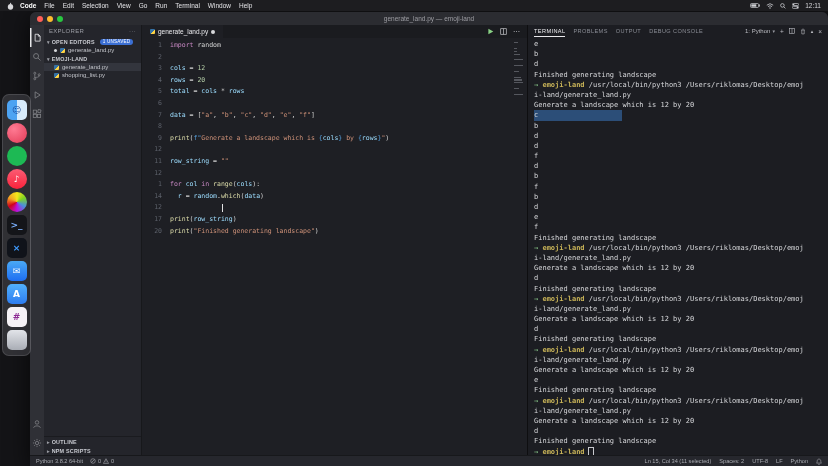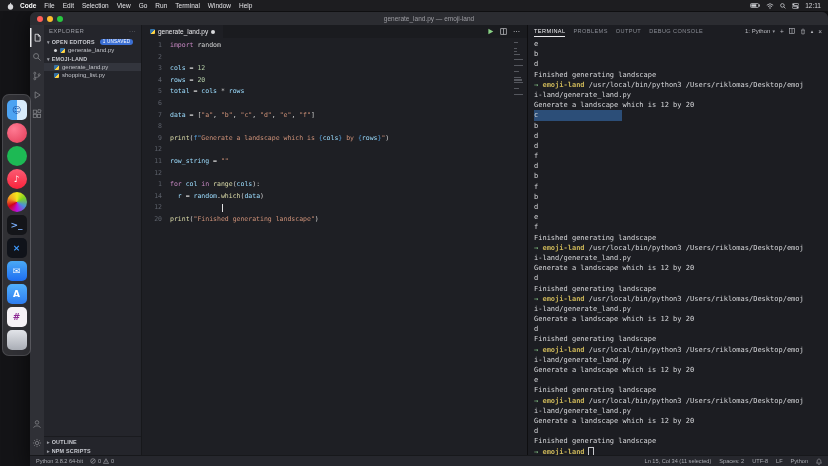--- a/index.html
+++ b/index.html
@@ -329,20 +329,24 @@
             </div>
             <div class="code-line">
               <span class="ln">14</span>
               <span class="lt"><span class="tk-pl">  </span><span class="tk-var">r</span><span class="tk-op"> = </span><span class="tk-var">random</span><span class="tk-op">.</span><span class="tk-fn">which</span><span class="tk-op">(</span><span class="tk-var">data</span><span class="tk-op">)</span></span>
             </div>
             <div class="code-line">
               <span class="ln">12</span>
               <span class="lt"><span class="tk-cur"></span></span>
             </div>
             <div class="code-line">
+              <span class="ln">17</span>
+              <span class="lt"><span class="tk-fn">print</span><span class="tk-op">(</span><span class="tk-var">row_string</span><span class="tk-op">)</span></span>
+            </div>
+            <div class="code-line">
               <span class="ln">20</span>
               <span class="lt"><span class="tk-fn">print</span><span class="tk-op">(</span><span class="tk-str">"Finished generating landscape"</span><span class="tk-op">)</span></span>
             </div>
           </div>
         <div class="minimap">
             <div style="width: 3.9px;"></div>
             <div style="width: 0px;"></div>
             <div style="width: 2.7px;"></div>
             <div style="width: 2.7px;"></div>
             <div style="width: 5.7px;"></div>

